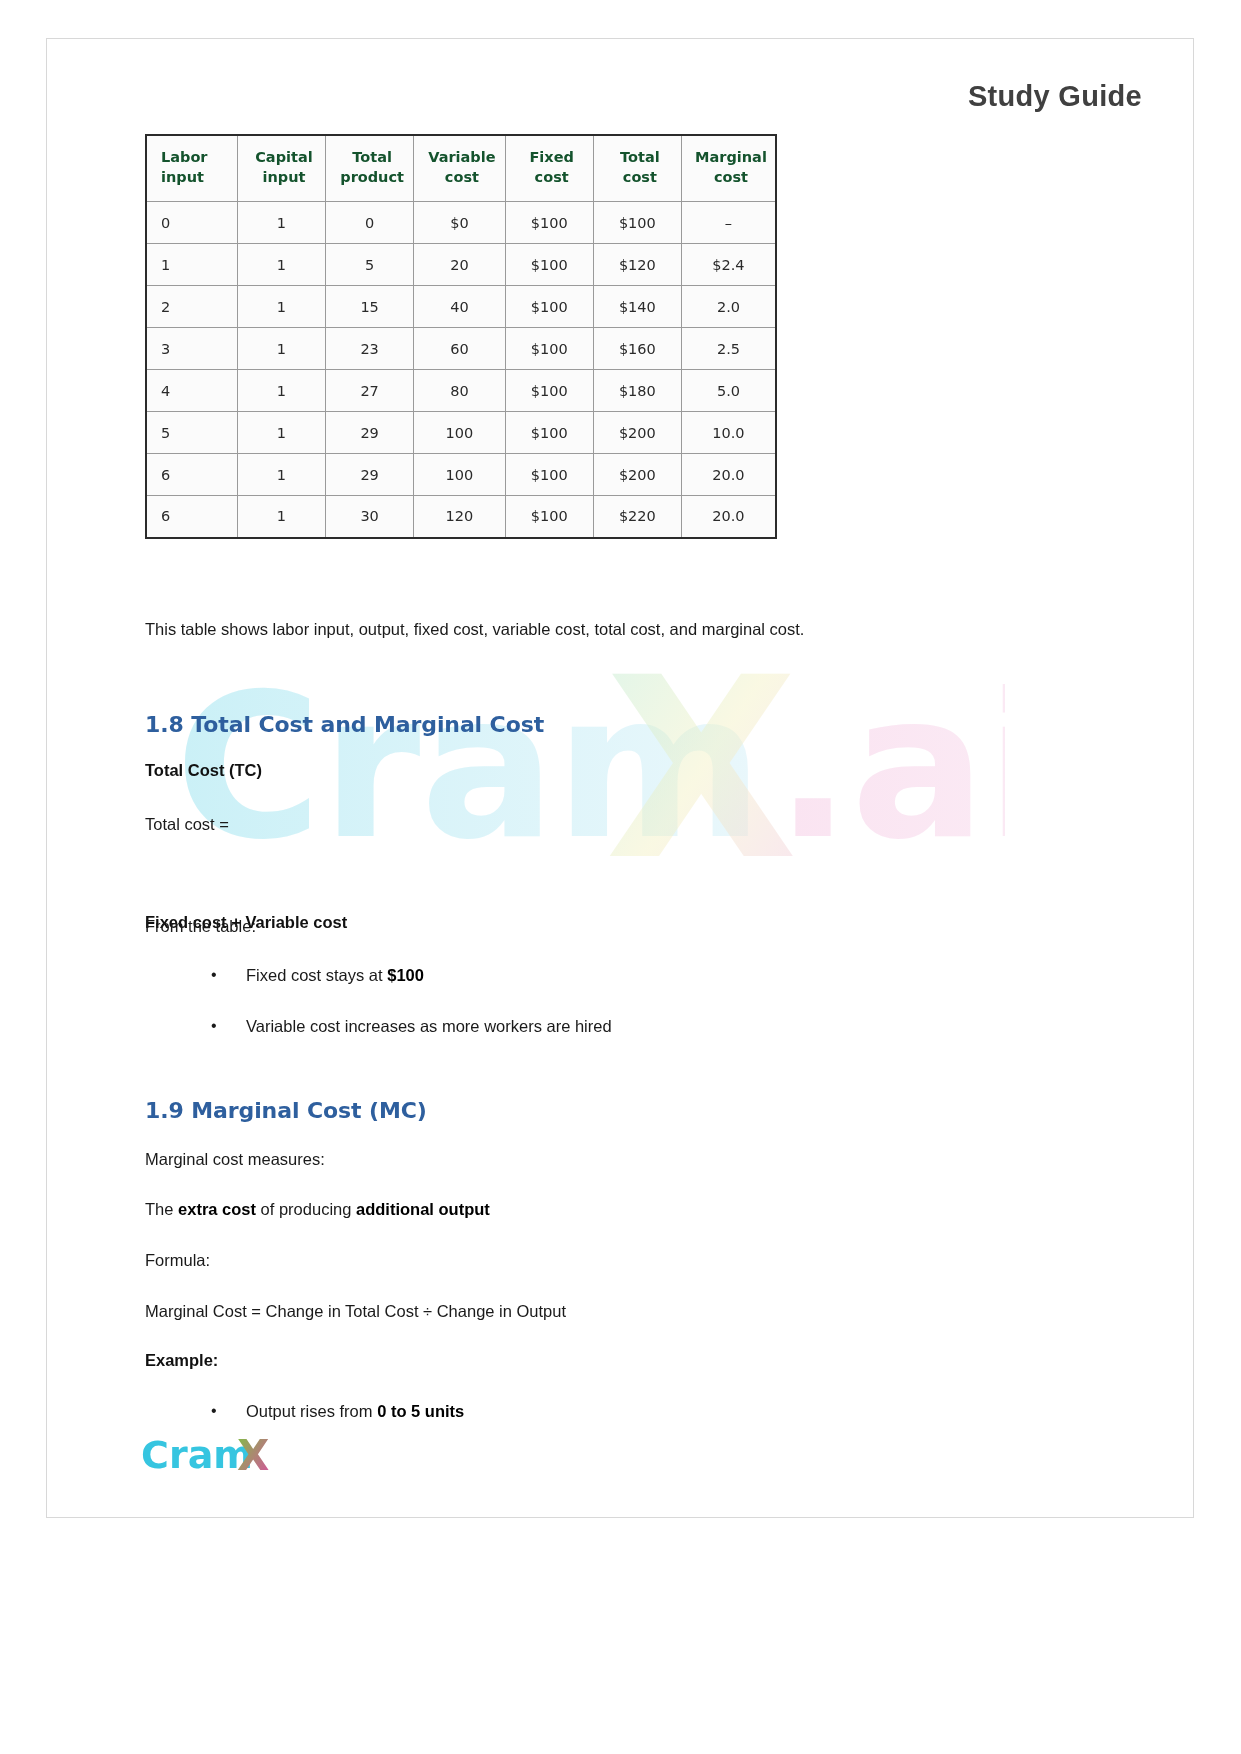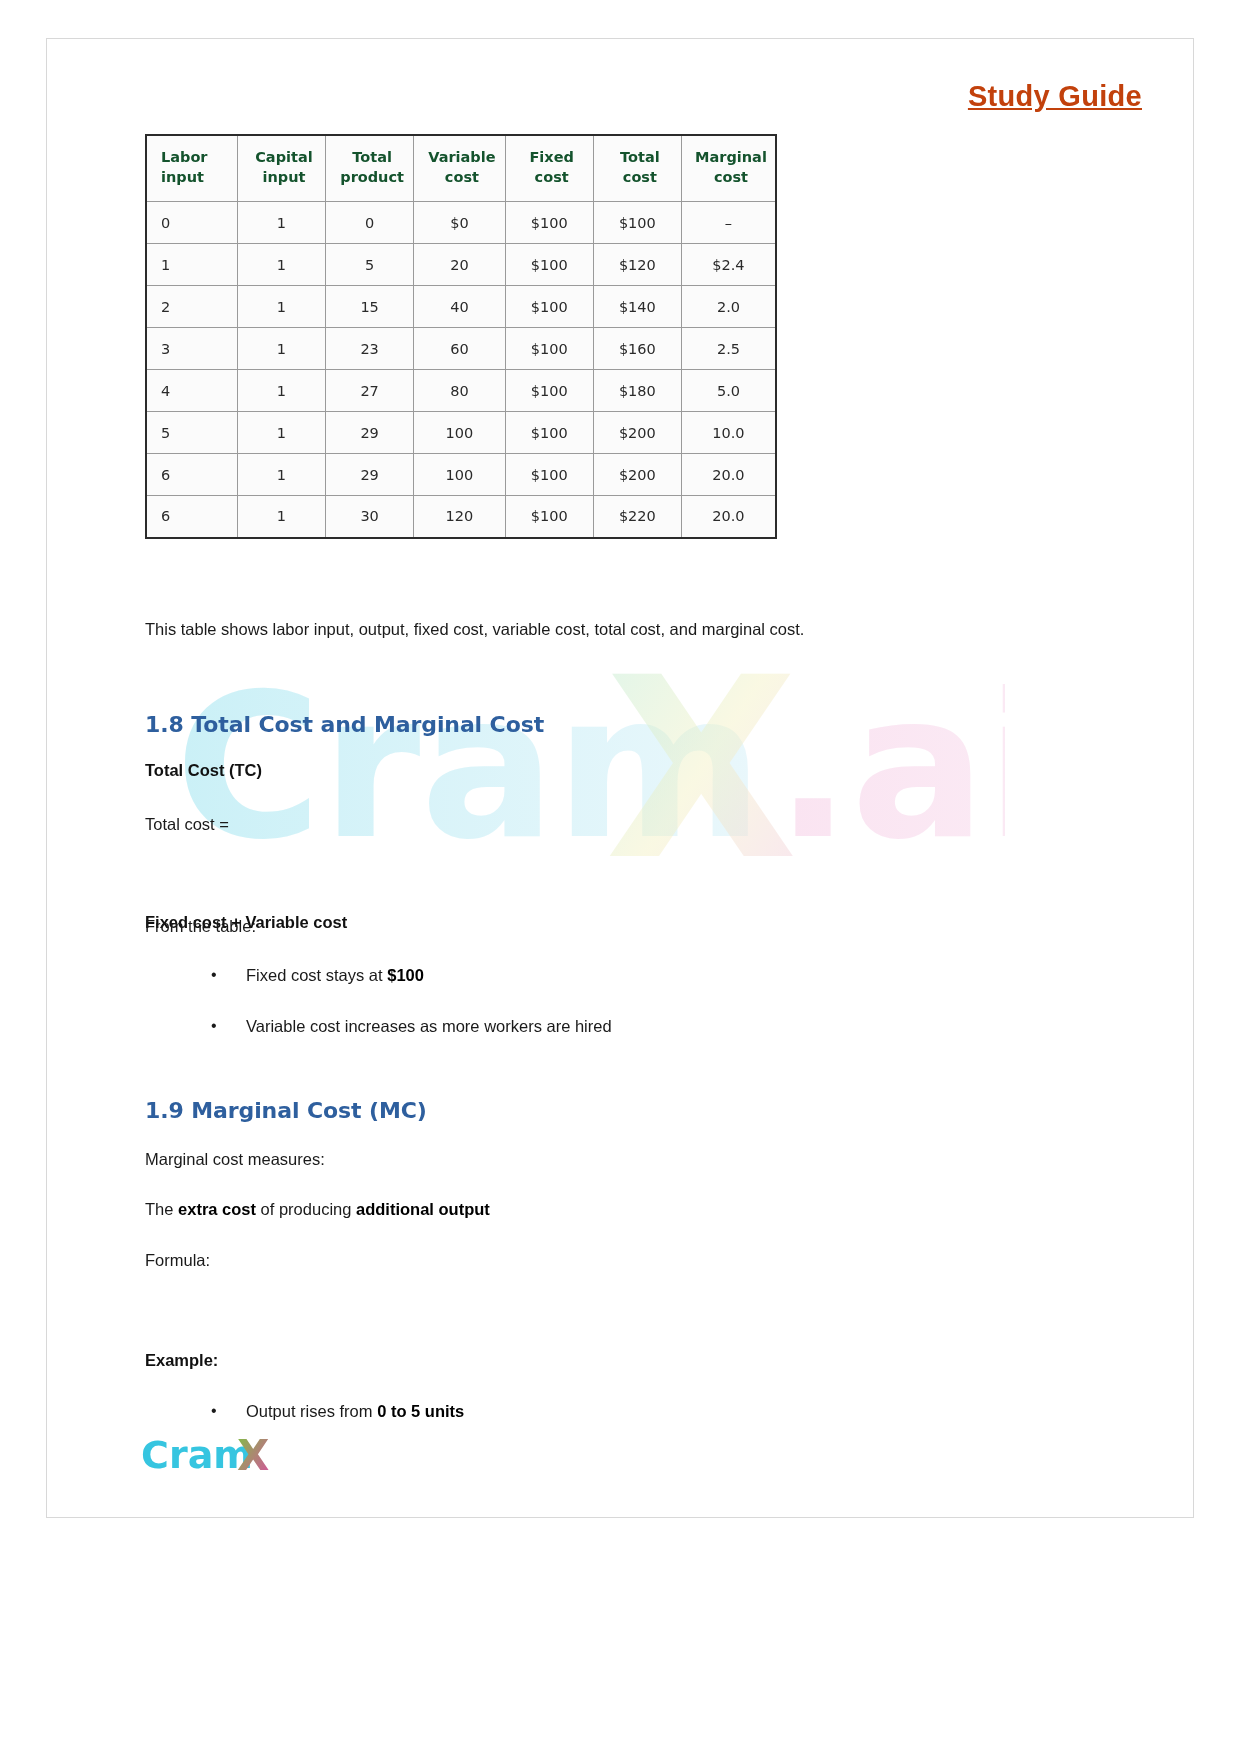--- a/index.html
+++ b/index.html
@@ -49,23 +49,22 @@
     height: 1480px;
     z-index: 2;
   }
 
   .doc-header {
     position: absolute;
     right: 52px;
     top: 42px;
     font-size: 29px;
     font-weight: bold;
-    color: #c2410c;
+    color: #404040;
     letter-spacing: 0.3px;
-    text-decoration: underline;
   }
 
   
   #table-block {
     position: absolute;
     left: 99px;
     top: 96px;
     width: 632px;
   }
 
@@ -338,20 +337,21 @@
       <span class="bullet-dot">•</span>
       <span class="bullet-text">Variable cost increases as more workers are hired</span>
     </div>
 
     <div class="section-head" style="top:1060px;">1.9 Marginal Cost (MC)</div>
     <div class="para" style="top:1110px;">Marginal cost measures:</div>
 
     <div class="para" style="top:1160px;"><span>The </span><b class="emph">extra cost</b><span> of producing </span><b class="emph">additional output</b></div>
 
     <div class="para" style="top:1211px;">Formula:</div>
+    <div class="para" style="top:1262px;">Marginal Cost = Change in Total Cost ÷ Change in Output</div>
     <div class="bold-line" style="top:1313px;">Example:</div>
 
     <div class="bullet-row" style="top:1364px;">
       <span class="bullet-dot">•</span>
       <span class="bullet-text"><span>Output rises from </span><b class="emph">0 to 5 units</b></span>
     </div>
 
     <svg id="footer-logo" viewBox="0 0 240 46" xmlns="http://www.w3.org/2000/svg">
       <defs>
         <linearGradient id="lgX" x1="0" y1="0" x2="1" y2="1">

